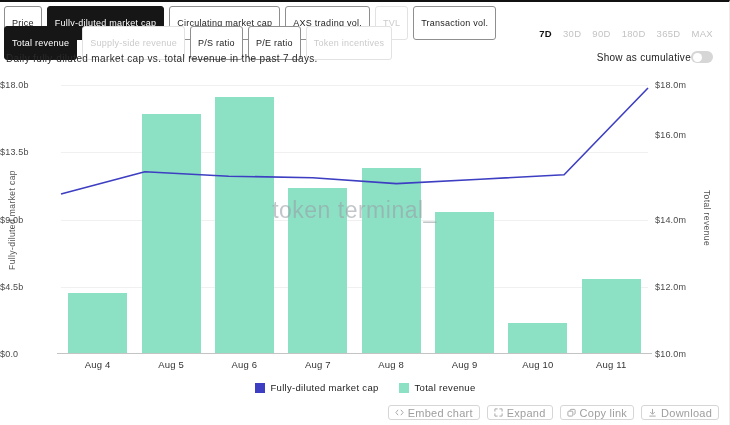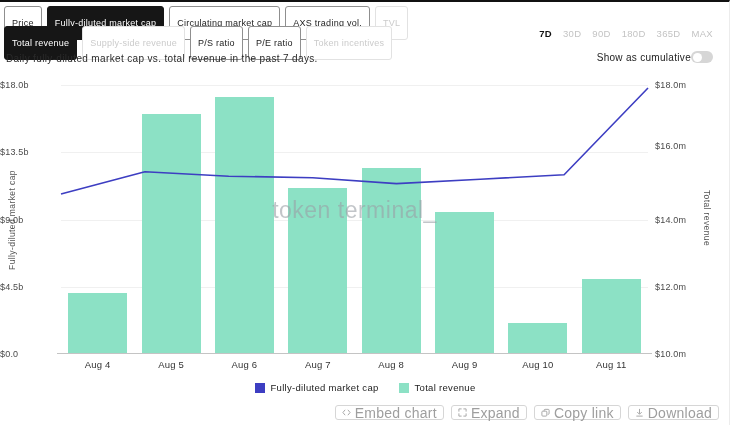--- a/index.html
+++ b/index.html
@@ -42,33 +42,34 @@
              font-size:23px;font-weight:500;color:#9aa0a6;opacity:.6;letter-spacing:.5px;}
   
   #legend{position:absolute;top:380px;left:0;width:730px;display:flex;justify-content:center;gap:20px;}
   .legend-item{display:flex;align-items:center;gap:6px;}
   .legend-swatch{width:10px;height:10px;}
   .legend-label{font-size:9.5px;color:#222;letter-spacing:.3px;}
   
   #footer{position:absolute;top:403px;right:10px;display:flex;gap:7px;}
   .fbtn{display:inline-flex;align-items:center;gap:4px;height:15px;padding:0 6px;
         border:1px solid #d6d6d6;border-radius:3px;background:#fff;color:#9e9e9e;
-        font-size:14px;letter-spacing:.25px;white-space:nowrap;cursor:pointer;}
+        font-size:11px;letter-spacing:.25px;white-space:nowrap;cursor:pointer;}
   .fbtn svg{display:block;}
 </style>
 </head>
 <body>
 
 <div id="app">
   <div id="tabrow1" class="tabrow">
       <button class="tab default">Price</button>
       <button class="tab selected">Fully-diluted market cap</button>
       <button class="tab default">Circulating market cap</button>
       <button class="tab default">AXS trading vol.</button>
       <button class="tab disabled">TVL</button>
+      <button class="tab default">Transaction vol.</button>
     </div>
   <div id="tabrow2" class="tabrow">
       <button class="tab selected">Total revenue</button>
       <button class="tab disabled">Supply-side revenue</button>
       <button class="tab default">P/S ratio</button>
       <button class="tab default">P/E ratio</button>
       <button class="tab disabled">Token incentives</button>
     </div>
 
   <div id="ranges">
@@ -94,21 +95,21 @@
 
   <div id="yticksL">
       <div class="ytick-l" style="top: 78px;">$18.0b</div>
       <div class="ytick-l" style="top: 145.25px;">$13.5b</div>
       <div class="ytick-l" style="top: 212.5px;">$9.0b</div>
       <div class="ytick-l" style="top: 279.75px;">$4.5b</div>
       <div class="ytick-l" style="top: 347px;">$0.0</div>
     </div>
   <div id="yticksR">
       <div class="ytick-r" style="top: 78px;">$18.0m</div>
-      <div class="ytick-r" style="top: 139px;">$16.0m</div>
+      <div class="ytick-r" style="top: 128px;">$16.0m</div>
       <div class="ytick-r" style="top: 212.5px;">$14.0m</div>
       <div class="ytick-r" style="top: 279.75px;">$12.0m</div>
       <div class="ytick-r" style="top: 347px;">$10.0m</div>
     </div>
   <div id="xticks">
       <div class="xtick" style="left: 60.7px;">Aug 4</div>
       <div class="xtick" style="left: 134.1px;">Aug 5</div>
       <div class="xtick" style="left: 207.4px;">Aug 6</div>
       <div class="xtick" style="left: 280.8px;">Aug 7</div>
       <div class="xtick" style="left: 354.2px;">Aug 8</div>

